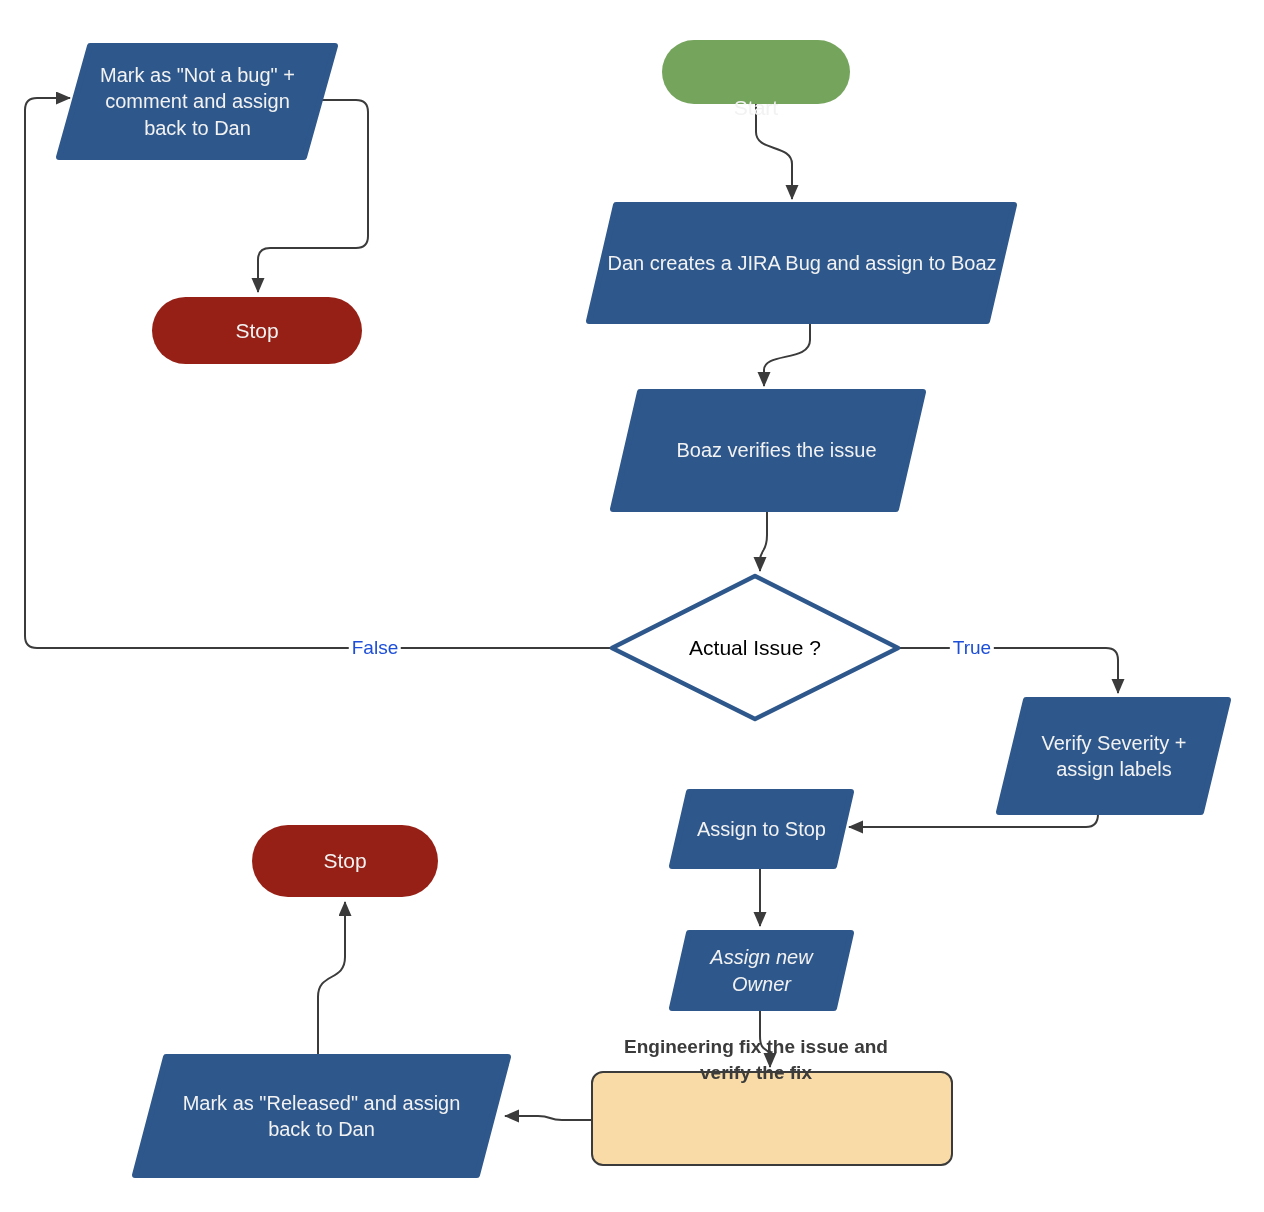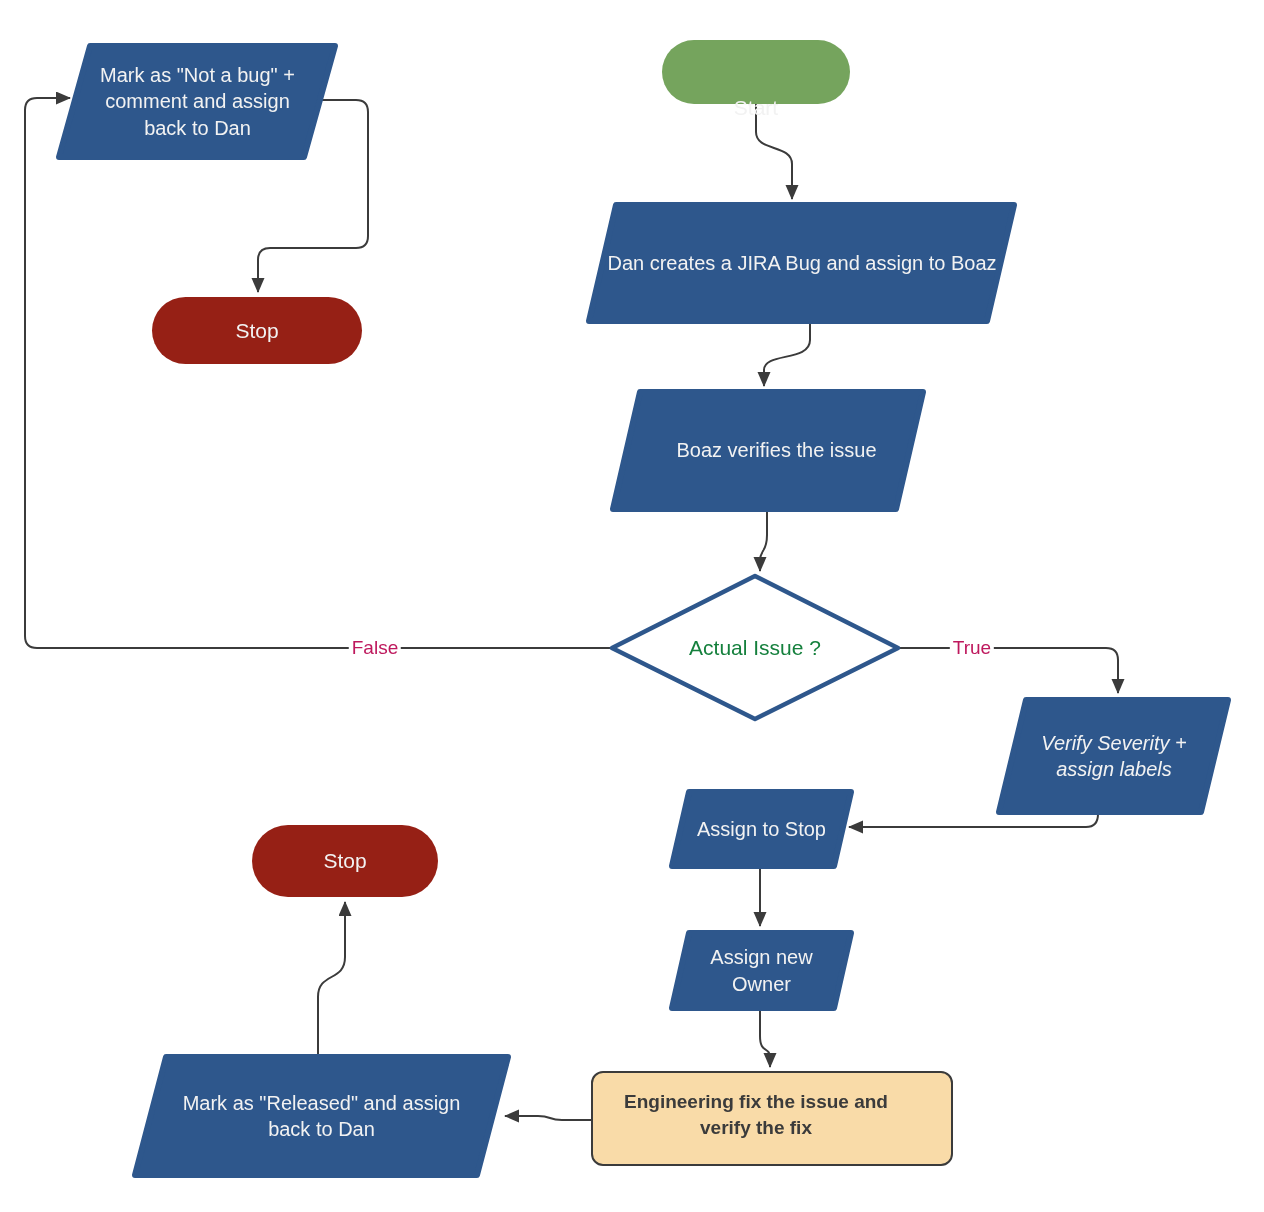--- a/index.html
+++ b/index.html
@@ -36,28 +36,28 @@
   .node-label{
     position:absolute;
     display:flex;align-items:center;justify-content:center;
     text-align:center;
     color:#f2f2f2;
     font-size:20px;line-height:1.32;
     pointer-events:none;
   }
   .node-label>span{display:inline-block;}
   .terminator-text{font-size:21px;}
-  .dark-text{color:#15803d;}
+  .dark-text{color:#000000;}
   .eng-text{color:#3b3b3b;font-weight:bold;font-size:19px;line-height:1.35;}
   .edge-label{
     position:absolute;
     transform:translate(-50%,-50%);
     background:#ffffff;
     padding:0 3px;
-    color:#be185d;
+    color:#1d4ed8;
     font-size:19px;
     pointer-events:none;
   }
 </style>
 </head>
 <body>
 
 <div id="canvas">
 
   <svg id="diagram-svg" width="1264" height="1212" viewBox="0 0 1264 1212">
@@ -111,32 +111,32 @@
 
   <div class="node-label" style="left:58px;top:44px;width:279px;height:115px;">
     <span style="max-width:232px;">Mark as "Not a bug" + comment and assign back to Dan</span>
   </div>
 
   <div class="node-label terminator-text" style="left:152px;top:297px;width:210px;height:67px;">
     <span>Stop</span>
   </div>
 
   <div class="node-label" style="left:998px;top:698px;width:232px;height:116px;">
-    <span style="max-width:185px;font-style:italic;">Verify Severity + assign labels</span>
+    <span style="max-width:185px;">Verify Severity + assign labels</span>
   </div>
 
   <div class="node-label" style="left:670px;top:790px;width:183px;height:78px;">
     <span style="max-width:170px;">Assign to Stop</span>
   </div>
 
   <div class="node-label" style="left:670px;top:931px;width:183px;height:79px;">
-    <span style="max-width:128px;">Assign new Owner</span>
+    <span style="max-width:128px;font-style:italic;">Assign new Owner</span>
   </div>
 
-  <div class="node-label eng-text" style="left:592px;top:1068px;width:328px;height:93px;border-radius:11px;">
+  <div class="node-label eng-text" style="left:592px;top:1013px;width:328px;height:93px;border-radius:11px;">
     <span style="max-width:308px;">Engineering fix the issue and verify the fix</span>
   </div>
 
   <div class="node-label" style="left:133px;top:1055px;width:377px;height:122px;">
     <span style="max-width:308px;">Mark as "Released" and assign back to Dan</span>
   </div>
 
   <div class="node-label terminator-text" style="left:252px;top:825px;width:186px;height:72px;">
     <span>Stop</span>
   </div>

